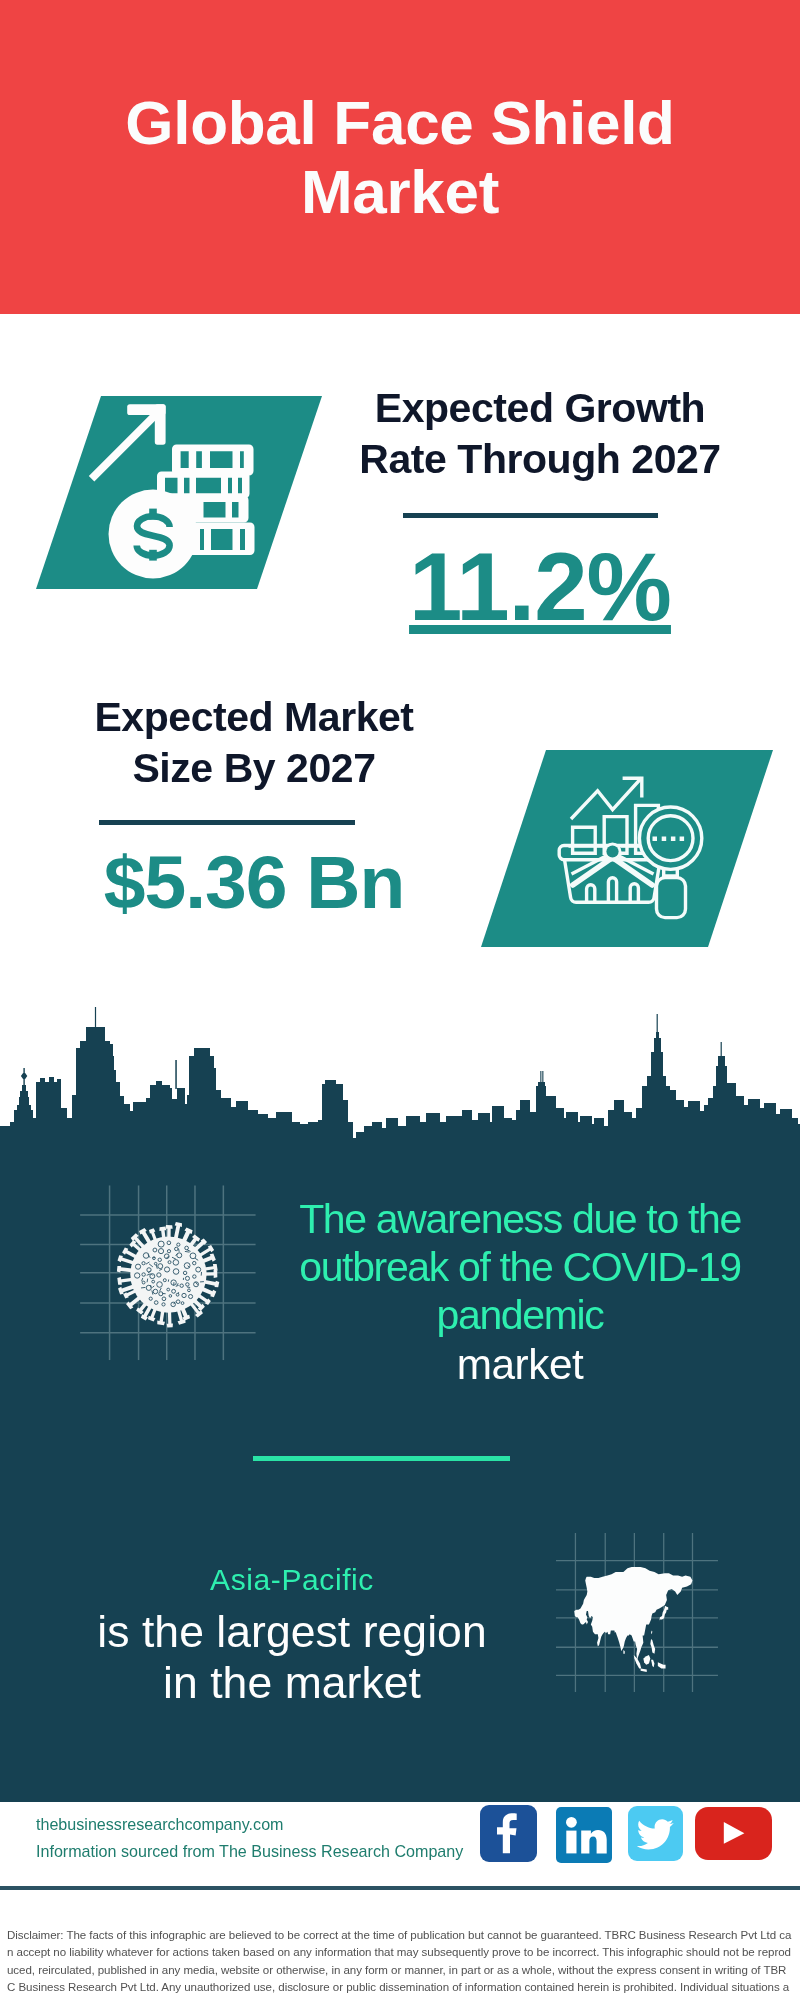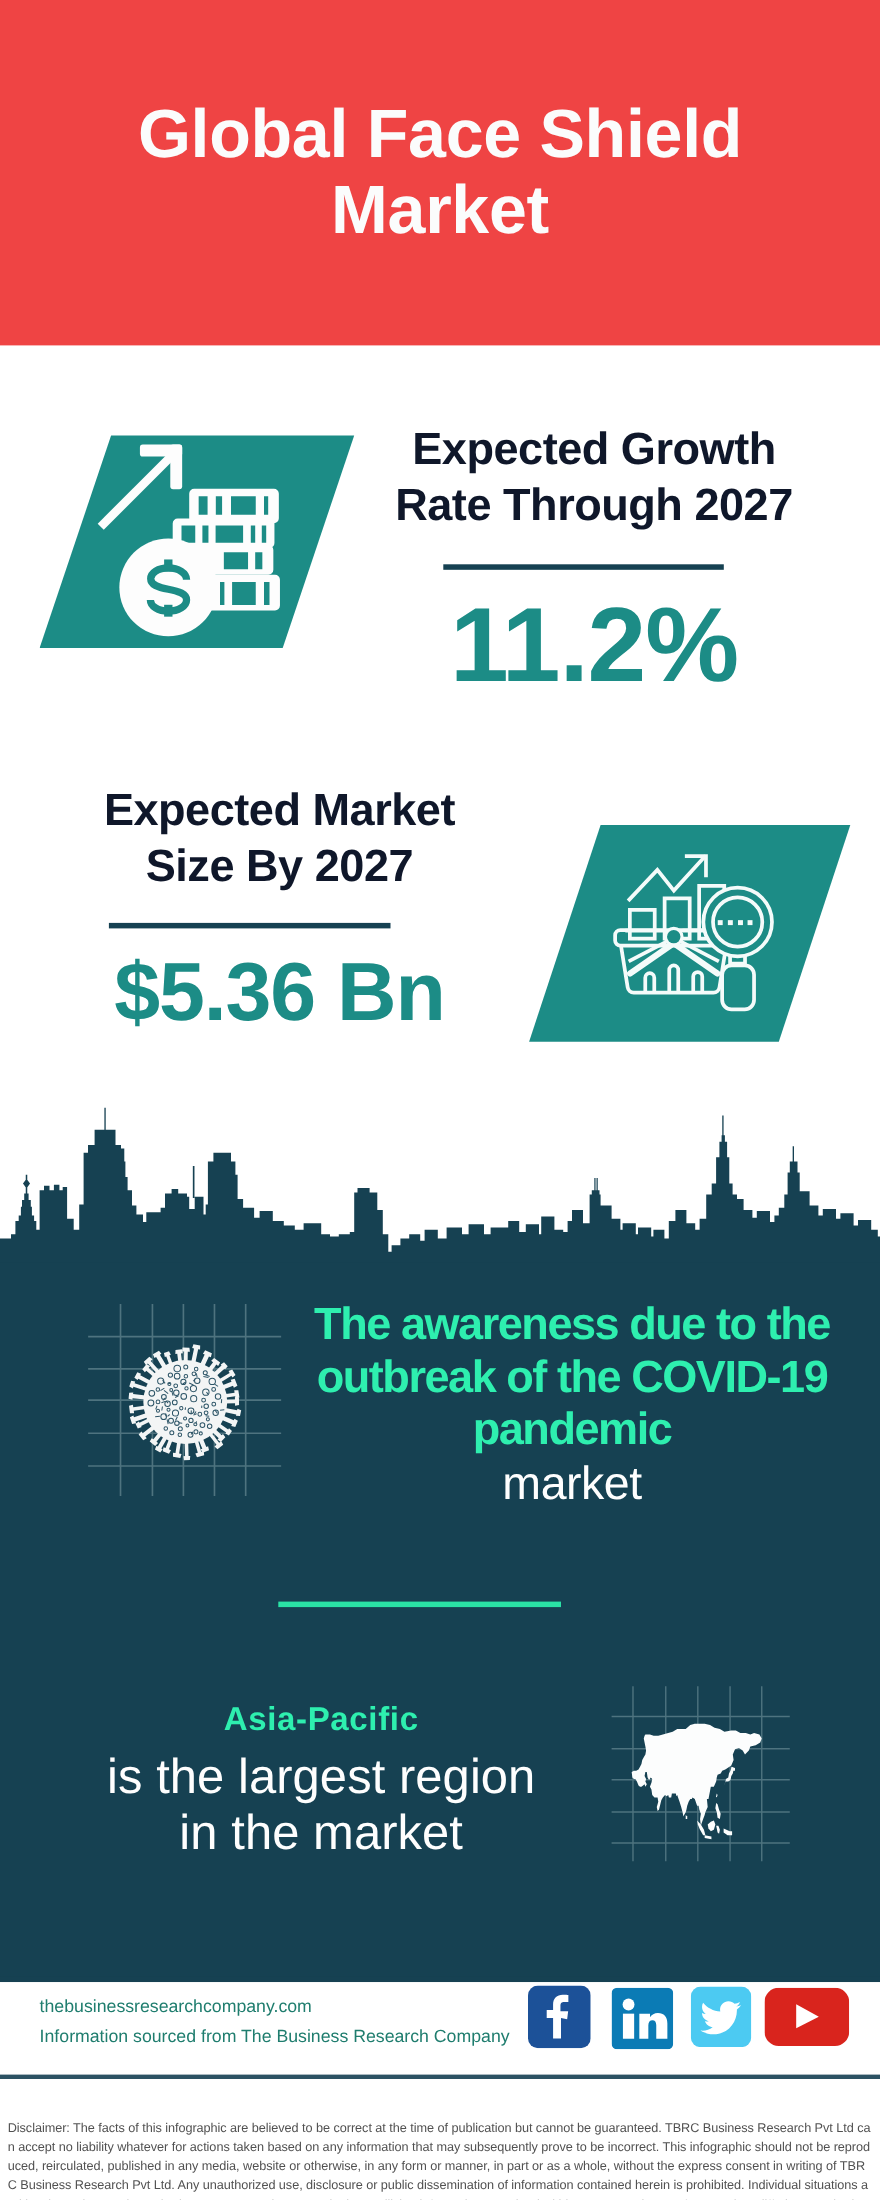--- a/index.html
+++ b/index.html
@@ -12,31 +12,31 @@
   .header .title{position:absolute;left:0;top:88px;width:800px;text-align:center;color:#fbfcfc;font-size:62px;font-weight:bold;line-height:69px;letter-spacing:-0.3px;}
 
   
   .growth-icon{position:absolute;left:36px;top:393px;width:290px;height:200px;}
   .growth-text{position:absolute;left:340px;top:383px;width:400px;text-align:center;}
   .hdr2{color:#0f172a;font-size:41px;font-weight:bold;line-height:51px;letter-spacing:-0.45px;}
   .rule{height:4.5px;background:#164152;margin:0 auto;}
   .big{color:#1c8c86;font-weight:bold;letter-spacing:-1px;}
 
   
-  .size-text{position:absolute;left:54px;top:711px;width:400px;text-align:center;}
+  .size-text{position:absolute;left:54px;top:692px;width:400px;text-align:center;}
   .size-icon{position:absolute;left:478px;top:748px;width:300px;height:200px;}
 
   
   .dark{position:absolute;left:0;top:1144px;width:800px;height:656px;background:#164152;}
   .skyline{position:absolute;left:0;top:1005px;width:800px;height:143px;}
 
   
   .covid-img{position:absolute;left:61.0px;top:1165.8px;width:214.9px;height:214.9px;}
   .covid-text{position:absolute;left:272px;top:1179px;width:496px;text-align:center;}
-  .grn{color:#2eefaf;font-weight:bold;}
+  .grn{color:#2eefaf;font-weight:normal;margin-top:16px;}
   .wht{color:#fefefe;}
   .covid-text .grn{font-size:41px;line-height:48px;letter-spacing:-1.35px;}
   .covid-text .wht{font-size:42.3px;line-height:49px;letter-spacing:-0.45px;margin-top:1px;}
   .sep{position:absolute;left:253px;top:1456px;width:257px;height:5px;background:#2ae3a6;}
 
   
   .asia-text{position:absolute;left:42px;top:1538px;width:500px;text-align:center;}
   .asia-text .grn{font-size:30px;line-height:52px;letter-spacing:0.6px;}
   .asia-text .wht{font-size:44.5px;line-height:51px;letter-spacing:0.05px;}
   .asia-img{position:absolute;left:556px;top:1530px;width:165px;height:165px;}
@@ -91,21 +91,21 @@
         <path d="M169.6 527.0 c0 -5.9 -7.4 -10.7 -16.6 -10.7 c-9.2 0 -16.0 4.5 -16.0 9.8 c0 5.6 6.2 7.7 16.0 9.6 c9.8 1.9 16.6 4.1 16.6 9.7 c0 5.6 -7.4 10.2 -16.6 10.2 c-9.2 0 -16.3 -4.6 -16.3 -10.2"></path>
       </g>
     </g>
   </svg>
   <div class="growth-text">
     <div class="hdr2">
       <div>Expected Growth</div>
       <div>Rate Through 2027</div>
     </div>
     <div class="rule" style="width:255px;margin:28px 0 0 63px;"></div>
-    <div class="big" style="font-size:96px;line-height:102px;margin-top:18px;">11.2%</div>
+    <div class="big" style="font-size:96px;line-height:102px;margin-top:18px;text-decoration:underline;">11.2%</div>
   </div>
 
   <div class="size-text">
     <div class="hdr2">
       <div>Expected Market</div>
       <div>Size By 2027</div>
     </div>
     <div class="rule" style="width:256px;margin:26px 0 0 45px;"></div>
     <div class="big" style="font-size:75px;line-height:92px;margin-top:11px;">$5.36 Bn</div>
   </div>

